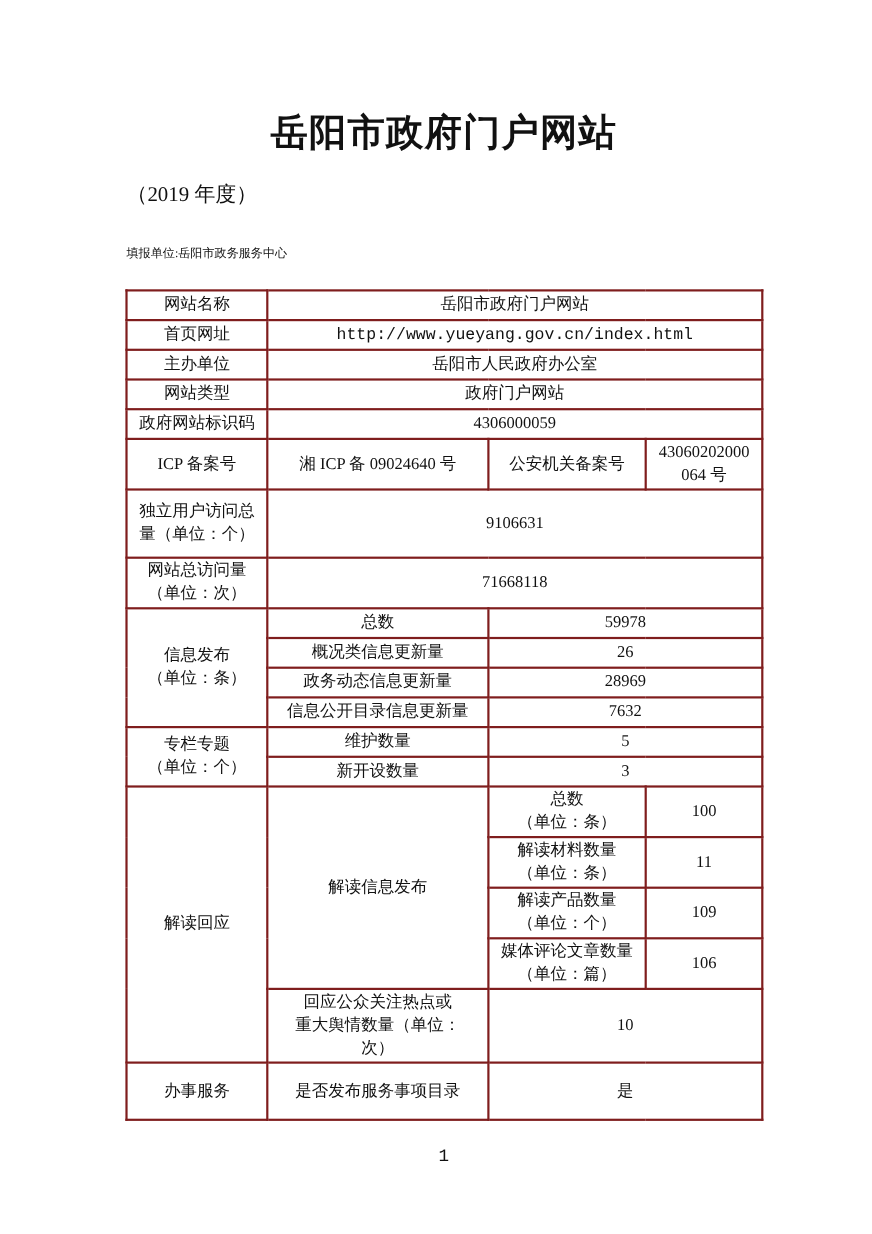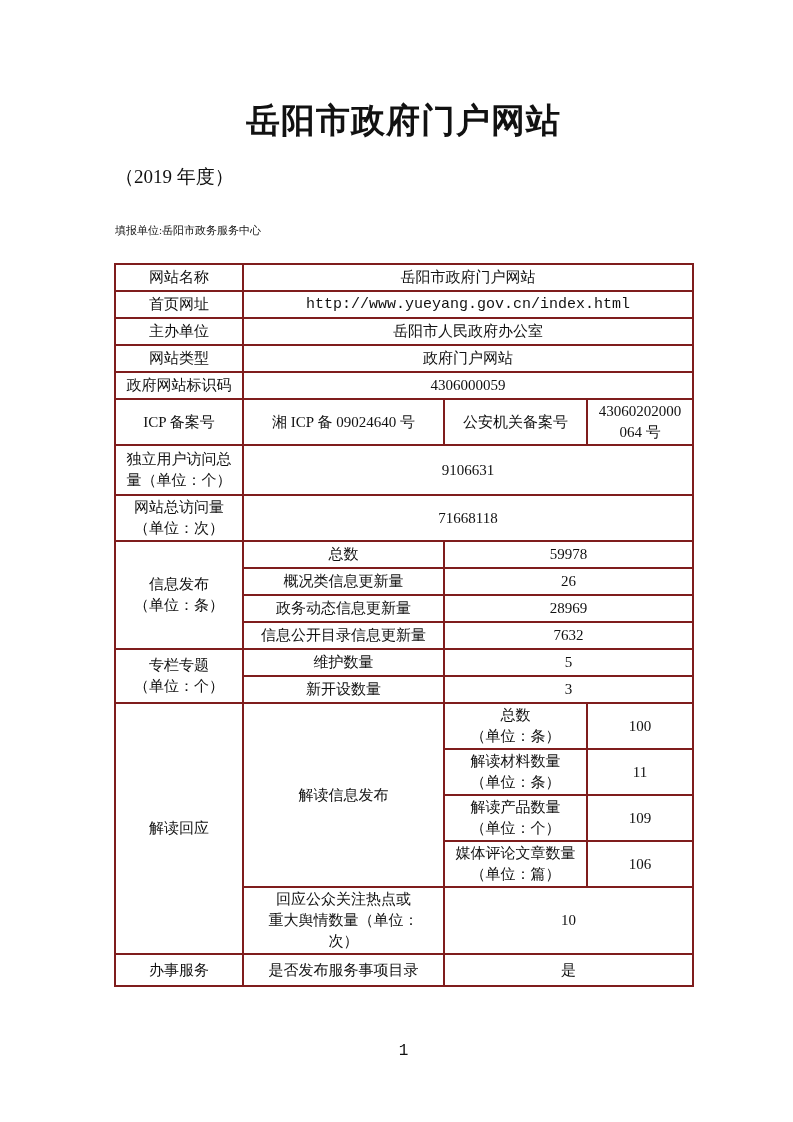--- a/index.html
+++ b/index.html
@@ -51,24 +51,24 @@
     padding: 1px 4px;
     text-align: center;
     vertical-align: middle;
     font-size: 15px;
     line-height: 21px;
     white-space: pre-line;
     overflow: hidden;
   }
   tr.h27 { height: 27px; }
   tr.h49 { height: 34px; }
-  tr.h50 { height: 50px; }
+  tr.h50 { height: 62px; }
   tr.h46 { height: 46px; }
   tr.h67 { height: 67px; }
-  tr.h44 { height: 32px; }
+  tr.h44 { height: 52px; }
   td.mono { font-family: Liberation Serif, serif; font-size: 15px; }
   td.url  { font-family: "Liberation Mono", "DejaVu Sans Mono", monospace; font-size: 13px; margin-left: 28px; }
   td.vbottom { vertical-align: bottom; padding-bottom: 3px; }
   .pagenum {
     position: absolute;
     top: 1042px;
     left: 115px;
     width: 577px;
     text-align: center;
     font-size: 16px;

